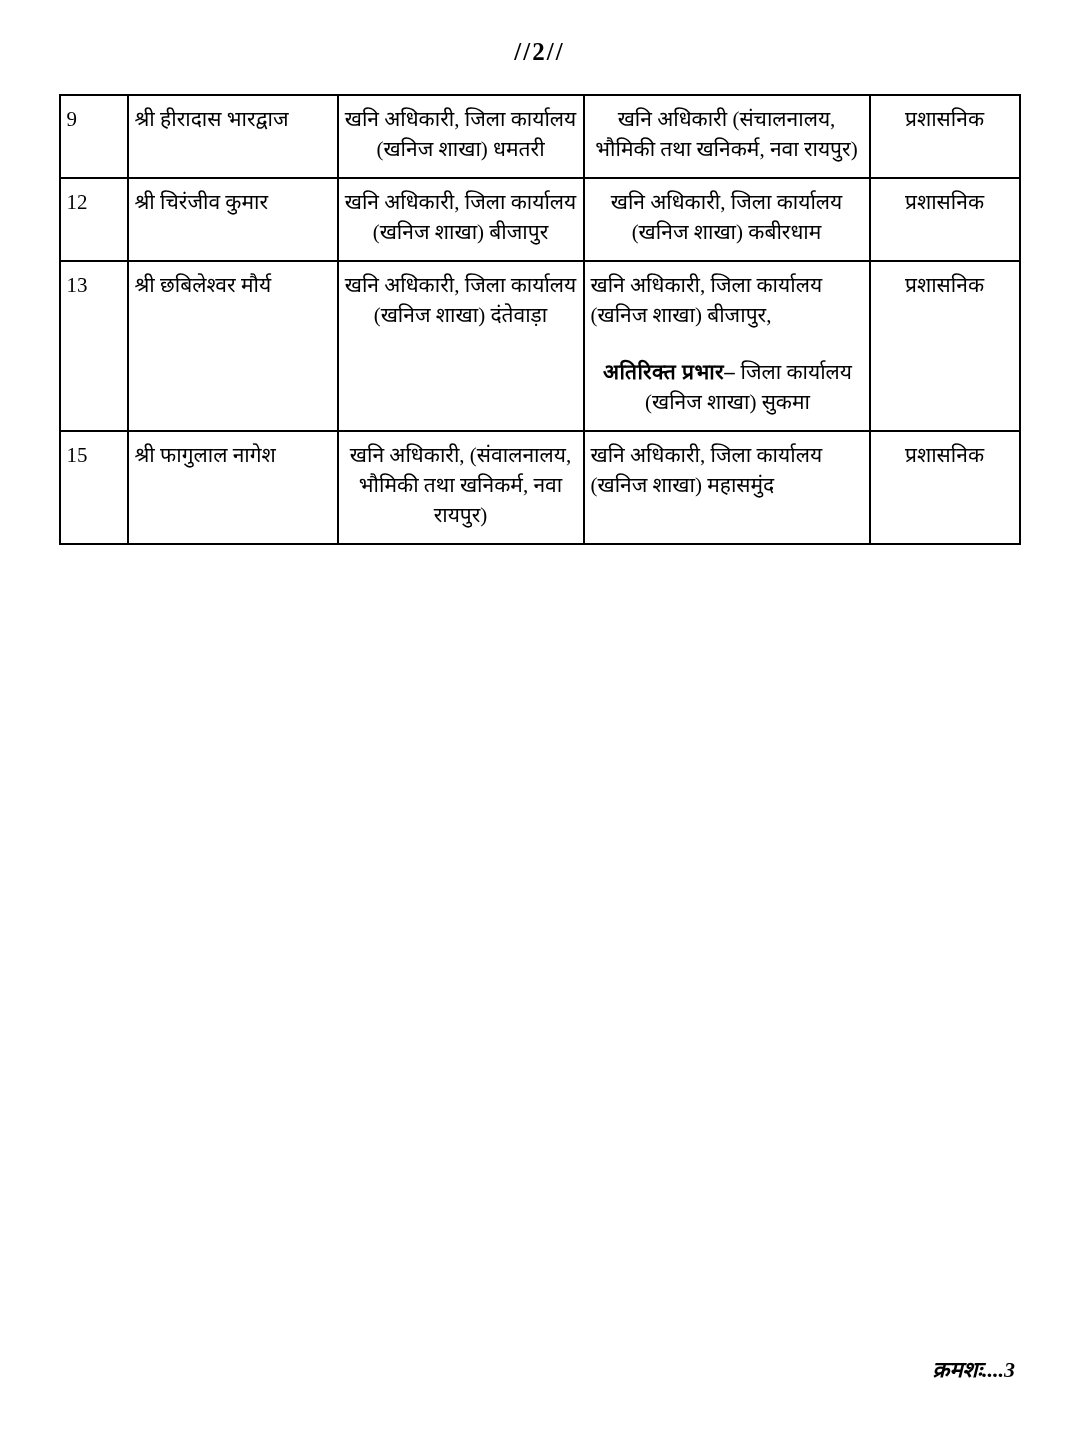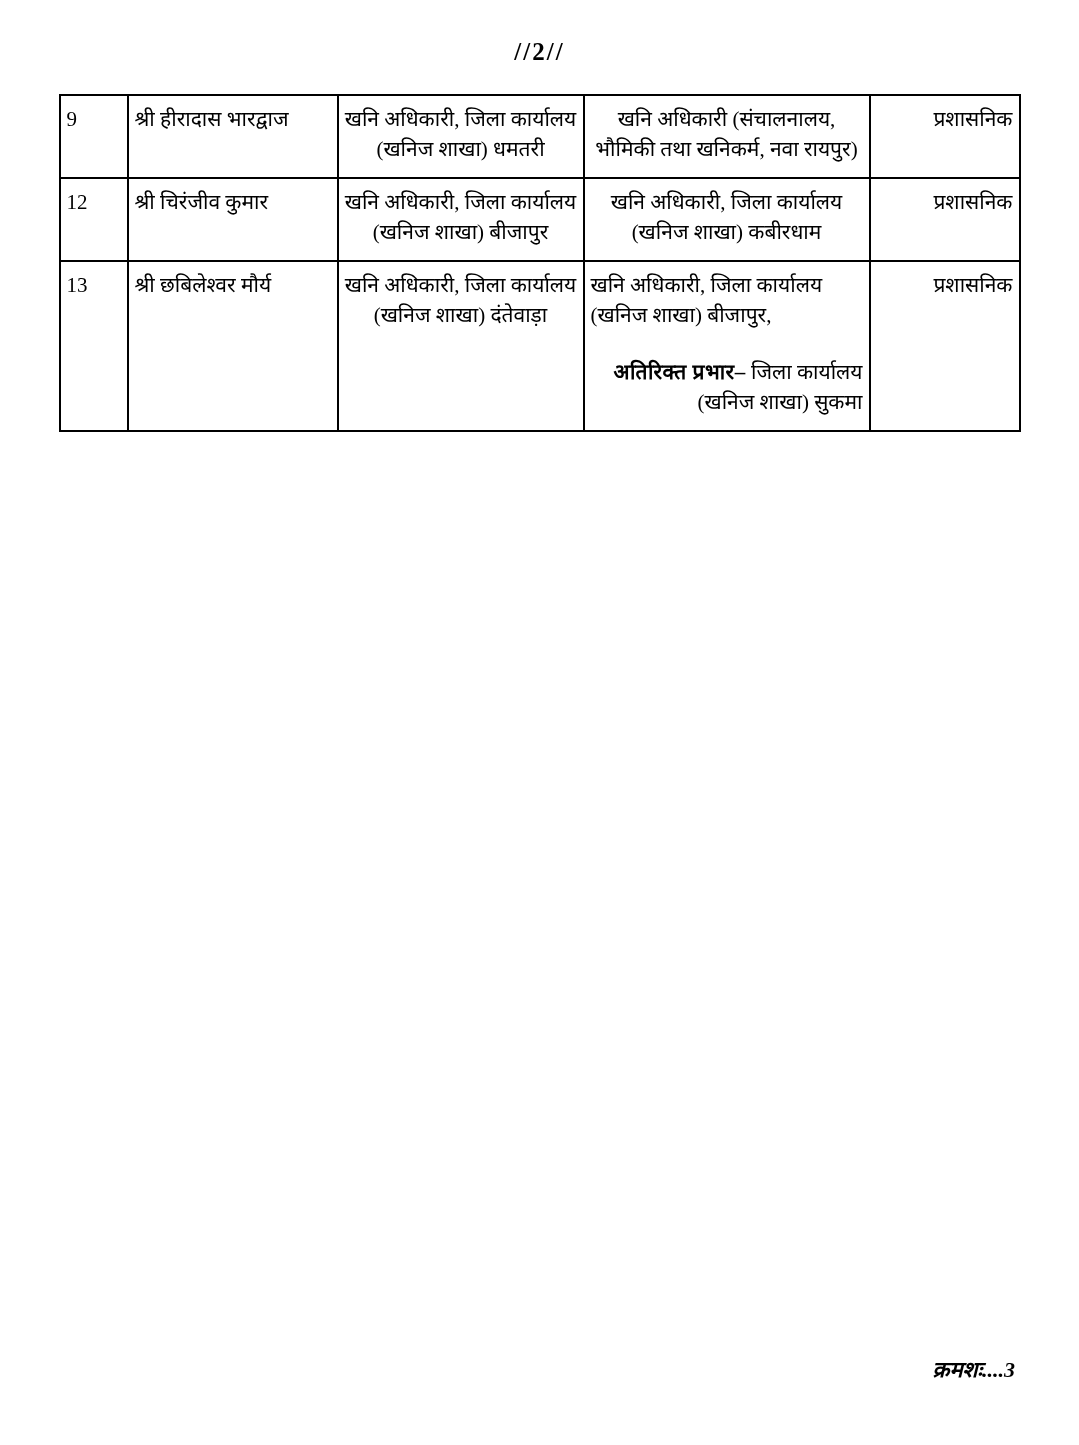--- a/index.html
+++ b/index.html
@@ -56,29 +56,29 @@
   .c-from {
     width: 232px;
     text-align: center;
   }
   .c-to {
     width: 272px;
     text-align: center;
   }
   .c-type {
     width: 136px;
-    text-align: right;
+    text-align: center;
     padding-left: 12px;
   }
   .c-to.left-align {
     text-align: left;
   }
   .extra-charge {
     margin-top: 26px;
-    text-align: right;
+    text-align: center;
     padding-left: 2px;
   }
   .extra-charge b {
     font-weight: bold;
     letter-spacing: 0.5px;
   }
   .tall-pad {
     padding-bottom: 34px;
   }
   .footer-note {
@@ -126,20 +126,27 @@
         <td class="c-to left-align tall-pad">
           <div>खनि अधिकारी, जिला कार्यालय (खनिज शाखा) बीजापुर,</div>
           <div class="extra-charge">
             <b>अतिरिक्त प्रभार–</b><span> जिला कार्यालय (खनिज शाखा) सुकमा</span>
           </div>
         </td>
         <td class="c-type">प्रशासनिक</td>
       </tr>
 
 
+      <tr>
+        <td class="c-sno">15</td>
+        <td class="c-name">श्री फागुलाल नागेश</td>
+        <td class="c-from tall-pad">खनि अधिकारी, (संवालनालय, भौमिकी तथा खनिकर्म, नवा रायपुर)</td>
+        <td class="c-to left-align">खनि अधिकारी, जिला कार्यालय (खनिज शाखा) महासमुंद</td>
+        <td class="c-type">प्रशासनिक</td>
+      </tr>
 
 
 
     </tbody>
   </table>
 
   <div class="footer-note">क्रमशः....3</div>
 
 </div>
 

